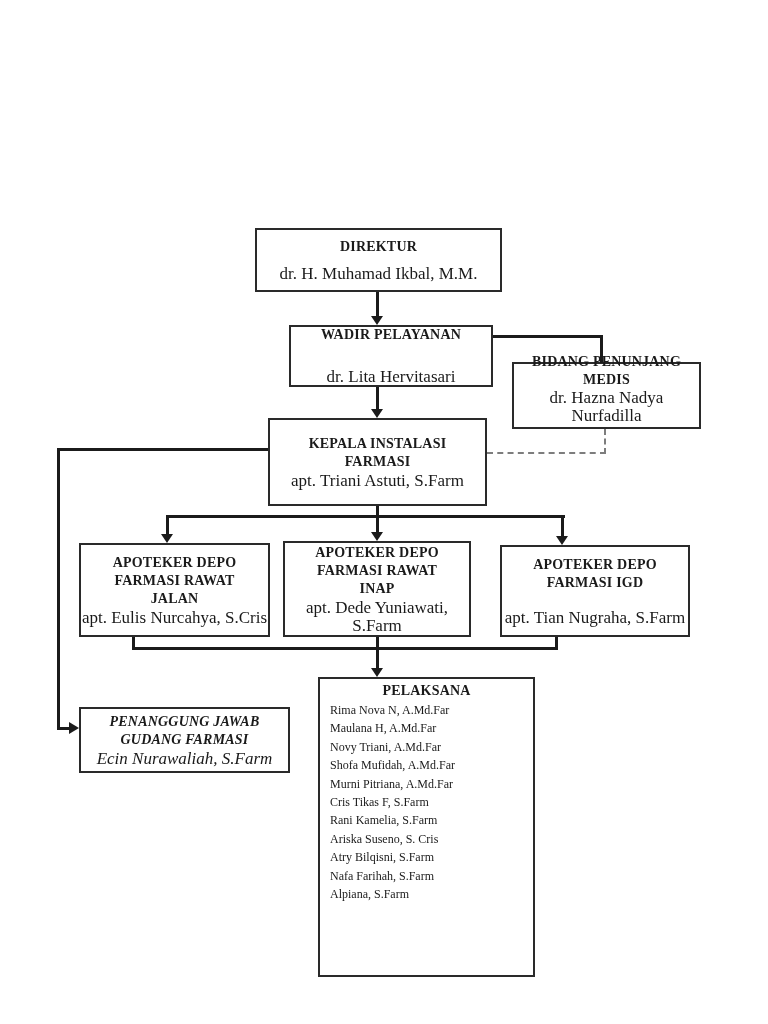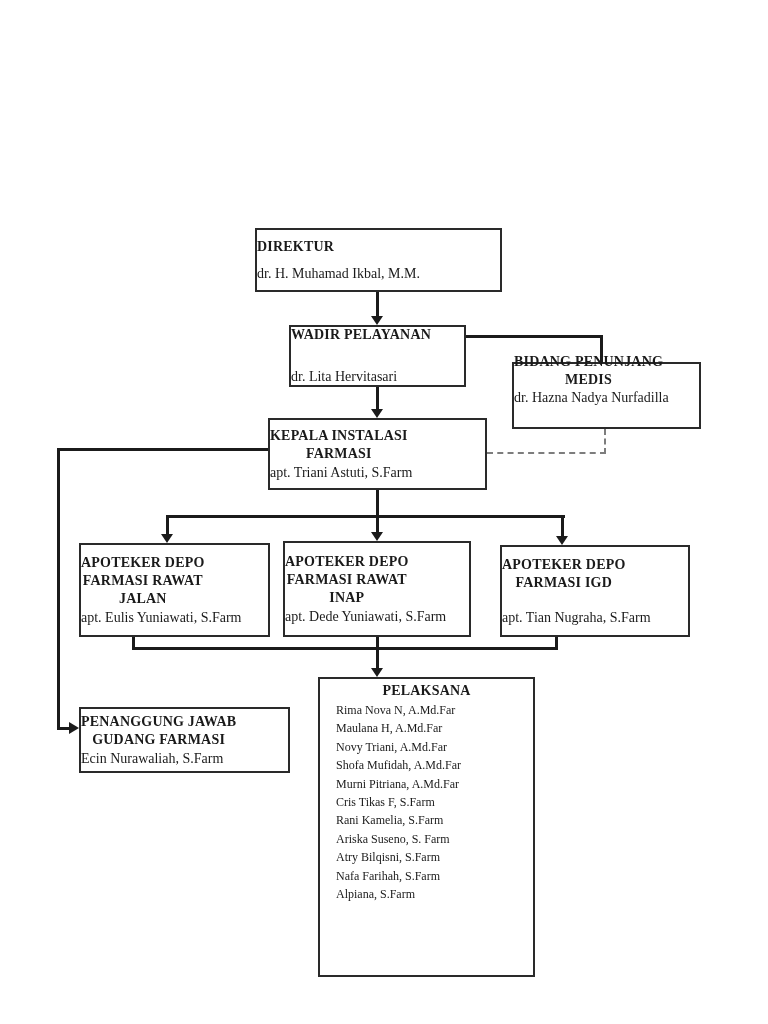--- a/index.html
+++ b/index.html
@@ -2,44 +2,44 @@
 <html style="--line: #1b1b1b; --border: #2a2a2a; --text: #1a1a1a; --bg: #ffffff; --dash: #7d7d7d;"><head>
 <meta charset="utf-8">
 <style>
   :root{
     --line:#1b1b1b; --border:#2a2a2a; --text:#1a1a1a; --bg:#ffffff; --dash:#7d7d7d;
   }
   html,body{margin:0;padding:0;background:#fff;}
   .page{position:relative;width:768px;height:1024px;background:var(--bg);overflow:hidden;
         font-family:"Liberation Serif","DejaVu Serif",serif;color:var(--text);}
   .node{position:absolute;background:#fff;border:2px solid var(--border);box-sizing:border-box;
-        display:flex;flex-direction:column;align-items:flex-start;justify-content:center;
+        display:flex;flex-direction:column;align-items:center;justify-content:center;
         text-align:center;z-index:2;}
   .title{font-weight:bold;font-size:14px;line-height:18px;white-space:pre-line;letter-spacing:.2px;}
-  .pname{font-size:14px;line-height:18px;}
+  .pname{font-size:17px;line-height:18px;}
   .line{position:absolute;background:var(--line);z-index:1;}
   .dashv{position:absolute;width:0;border-left:2px dashed var(--dash);z-index:1;}
   .dashh{position:absolute;height:0;border-top:2px dashed var(--dash);z-index:1;}
   .arr-down{position:absolute;width:0;height:0;border-left:6px solid transparent;
             border-right:6px solid transparent;border-top:9px solid var(--line);z-index:1;}
   .arr-right{position:absolute;width:0;height:0;border-top:6px solid transparent;
              border-bottom:6px solid transparent;border-left:10px solid var(--line);z-index:1;}
 
   #direktur{left:255px;top:228px;width:247px;height:64px;gap:9px;}
-  #wadir{left:289px;top:325px;width:177px;height:62px;gap:24px;}
+  #wadir{left:289px;top:325px;width:204px;height:62px;gap:24px;}
   #bidang{left:512px;top:362px;width:189px;height:67px;justify-content:flex-start;}
   #bidang .title{margin-top:-11px;}
-  #kepala{left:268px;top:418px;width:219px;height:72px;gap:1px;}
+  #kepala{left:268px;top:418px;width:219px;height:88px;gap:1px;}
   #jalan{left:79px;top:543px;width:191px;height:94px;gap:1px;}
   #inap{left:283px;top:541px;width:188px;height:96px;gap:1px;}
   #igd{left:500px;top:545px;width:190px;height:92px;}
   #igd .title{margin-bottom:17px;}
-  #gudang{left:79px;top:707px;width:211px;height:66px;gap:1px;}
+  #gudang{left:79px;top:707px;width:211px;height:66px;gap:1px;font-style:italic;}
   #pelaksana{left:318px;top:677px;width:217px;height:300px;justify-content:flex-start;
-             align-items:stretch;padding:2px 16px;overflow:hidden;}
+             align-items:stretch;padding:2px 10px;overflow:hidden;}
   #pelaksana .title{text-align:center;line-height:20px;white-space:normal;}
   .member{font-size:12px;line-height:18.4px;text-align:justify;}
 </style>
 </head>
 <body>
 
 <div class="page">
 
   <div class="line" style="left:376px;top:292px;width:3px;height:24px;"></div>
   <div class="arr-down" style="left:371px;top:316px;"></div>
@@ -92,21 +92,21 @@
   <div class="node" id="kepala">
     <div class="title">KEPALA INSTALASI
 FARMASI</div>
     <div class="pname">apt. Triani Astuti, S.Farm</div>
   </div>
 
   <div class="node" id="jalan">
     <div class="title">APOTEKER DEPO
 FARMASI RAWAT
 JALAN</div>
-    <div class="pname">apt. Eulis Yuniawati, S.Farm</div>
+    <div class="pname">apt. Eulis Nurcahya, S.Cris</div>
   </div>
 
   <div class="node" id="inap">
     <div class="title">APOTEKER DEPO
 FARMASI RAWAT
 INAP</div>
     <div class="pname">apt. Dede Yuniawati, S.Farm</div>
   </div>
 
   <div class="node" id="igd">
@@ -124,20 +124,20 @@
   <div class="node" id="pelaksana">
     <div class="title">PELAKSANA</div>
     <div>
         <div class="member">Rima Nova N, A.Md.Far</div>
         <div class="member">Maulana H, A.Md.Far</div>
         <div class="member">Novy Triani, A.Md.Far</div>
         <div class="member">Shofa Mufidah, A.Md.Far</div>
         <div class="member">Murni Pitriana, A.Md.Far</div>
         <div class="member">Cris Tikas F, S.Farm</div>
         <div class="member">Rani Kamelia, S.Farm</div>
-        <div class="member">Ariska Suseno, S. Farm</div>
+        <div class="member">Ariska Suseno, S. Cris</div>
         <div class="member">Atry Bilqisni, S.Farm</div>
         <div class="member">Nafa Farihah, S.Farm</div>
         <div class="member">Alpiana, S.Farm</div>
       </div>
   </div>
 
 </div>
 
 </body></html>

